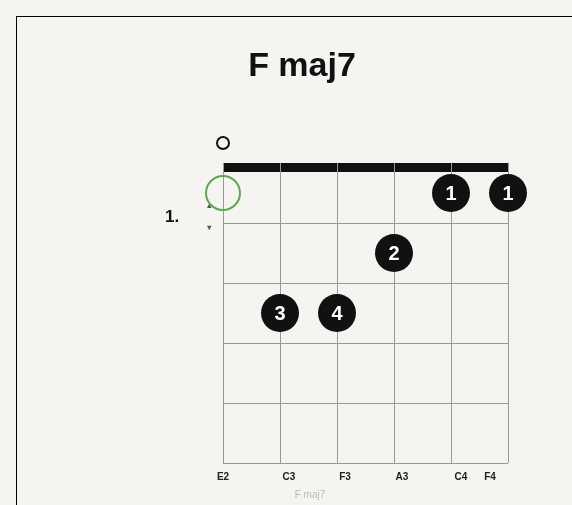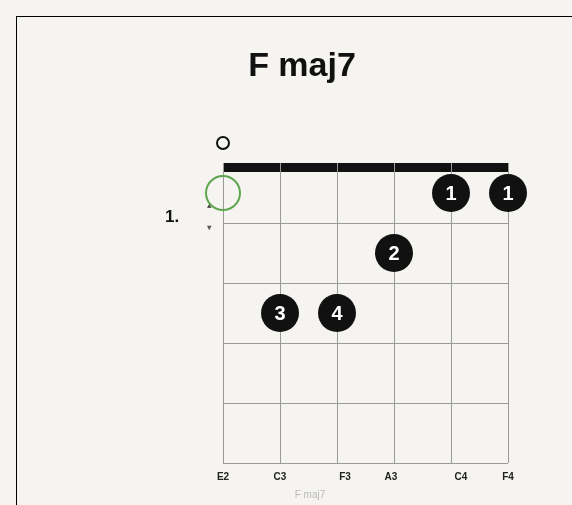--- a/index.html
+++ b/index.html
@@ -143,20 +143,20 @@
     <div class="string-line" style="left: 228px;"></div>
     <div class="string-line" style="left: 285px;"></div>
     <div class="open-marker" style="left: 0px; top: -20px;"></div>
     <div class="open-ring" style="left: 0px; top: 30px;"></div>
     <div class="dot" style="left: 228px; top: 30px;">1</div>
     <div class="dot" style="left: 285px; top: 30px;">1</div>
     <div class="dot" style="left: 171px; top: 90px;">2</div>
     <div class="dot" style="left: 57px; top: 150px;">3</div>
     <div class="dot" style="left: 114px; top: 150px;">4</div>
     <div class="string-label" style="left: 0px;">E2</div>
-    <div class="string-label" style="left: 57px;">C3</div>
+    <div class="string-label" style="left: 66px;">C3</div>
     <div class="string-label" style="left: 122px;">F3</div>
-    <div class="string-label" style="left: 168px;">A3</div>
+    <div class="string-label" style="left: 179px;">A3</div>
     <div class="string-label" style="left: 238px;">C4</div>
-    <div class="string-label" style="left: 285px;">F4</div>
+    <div class="string-label" style="left: 267px;">F4</div>
   </div>
 
 <div class="caption">F maj7</div>
 
 </body></html>

